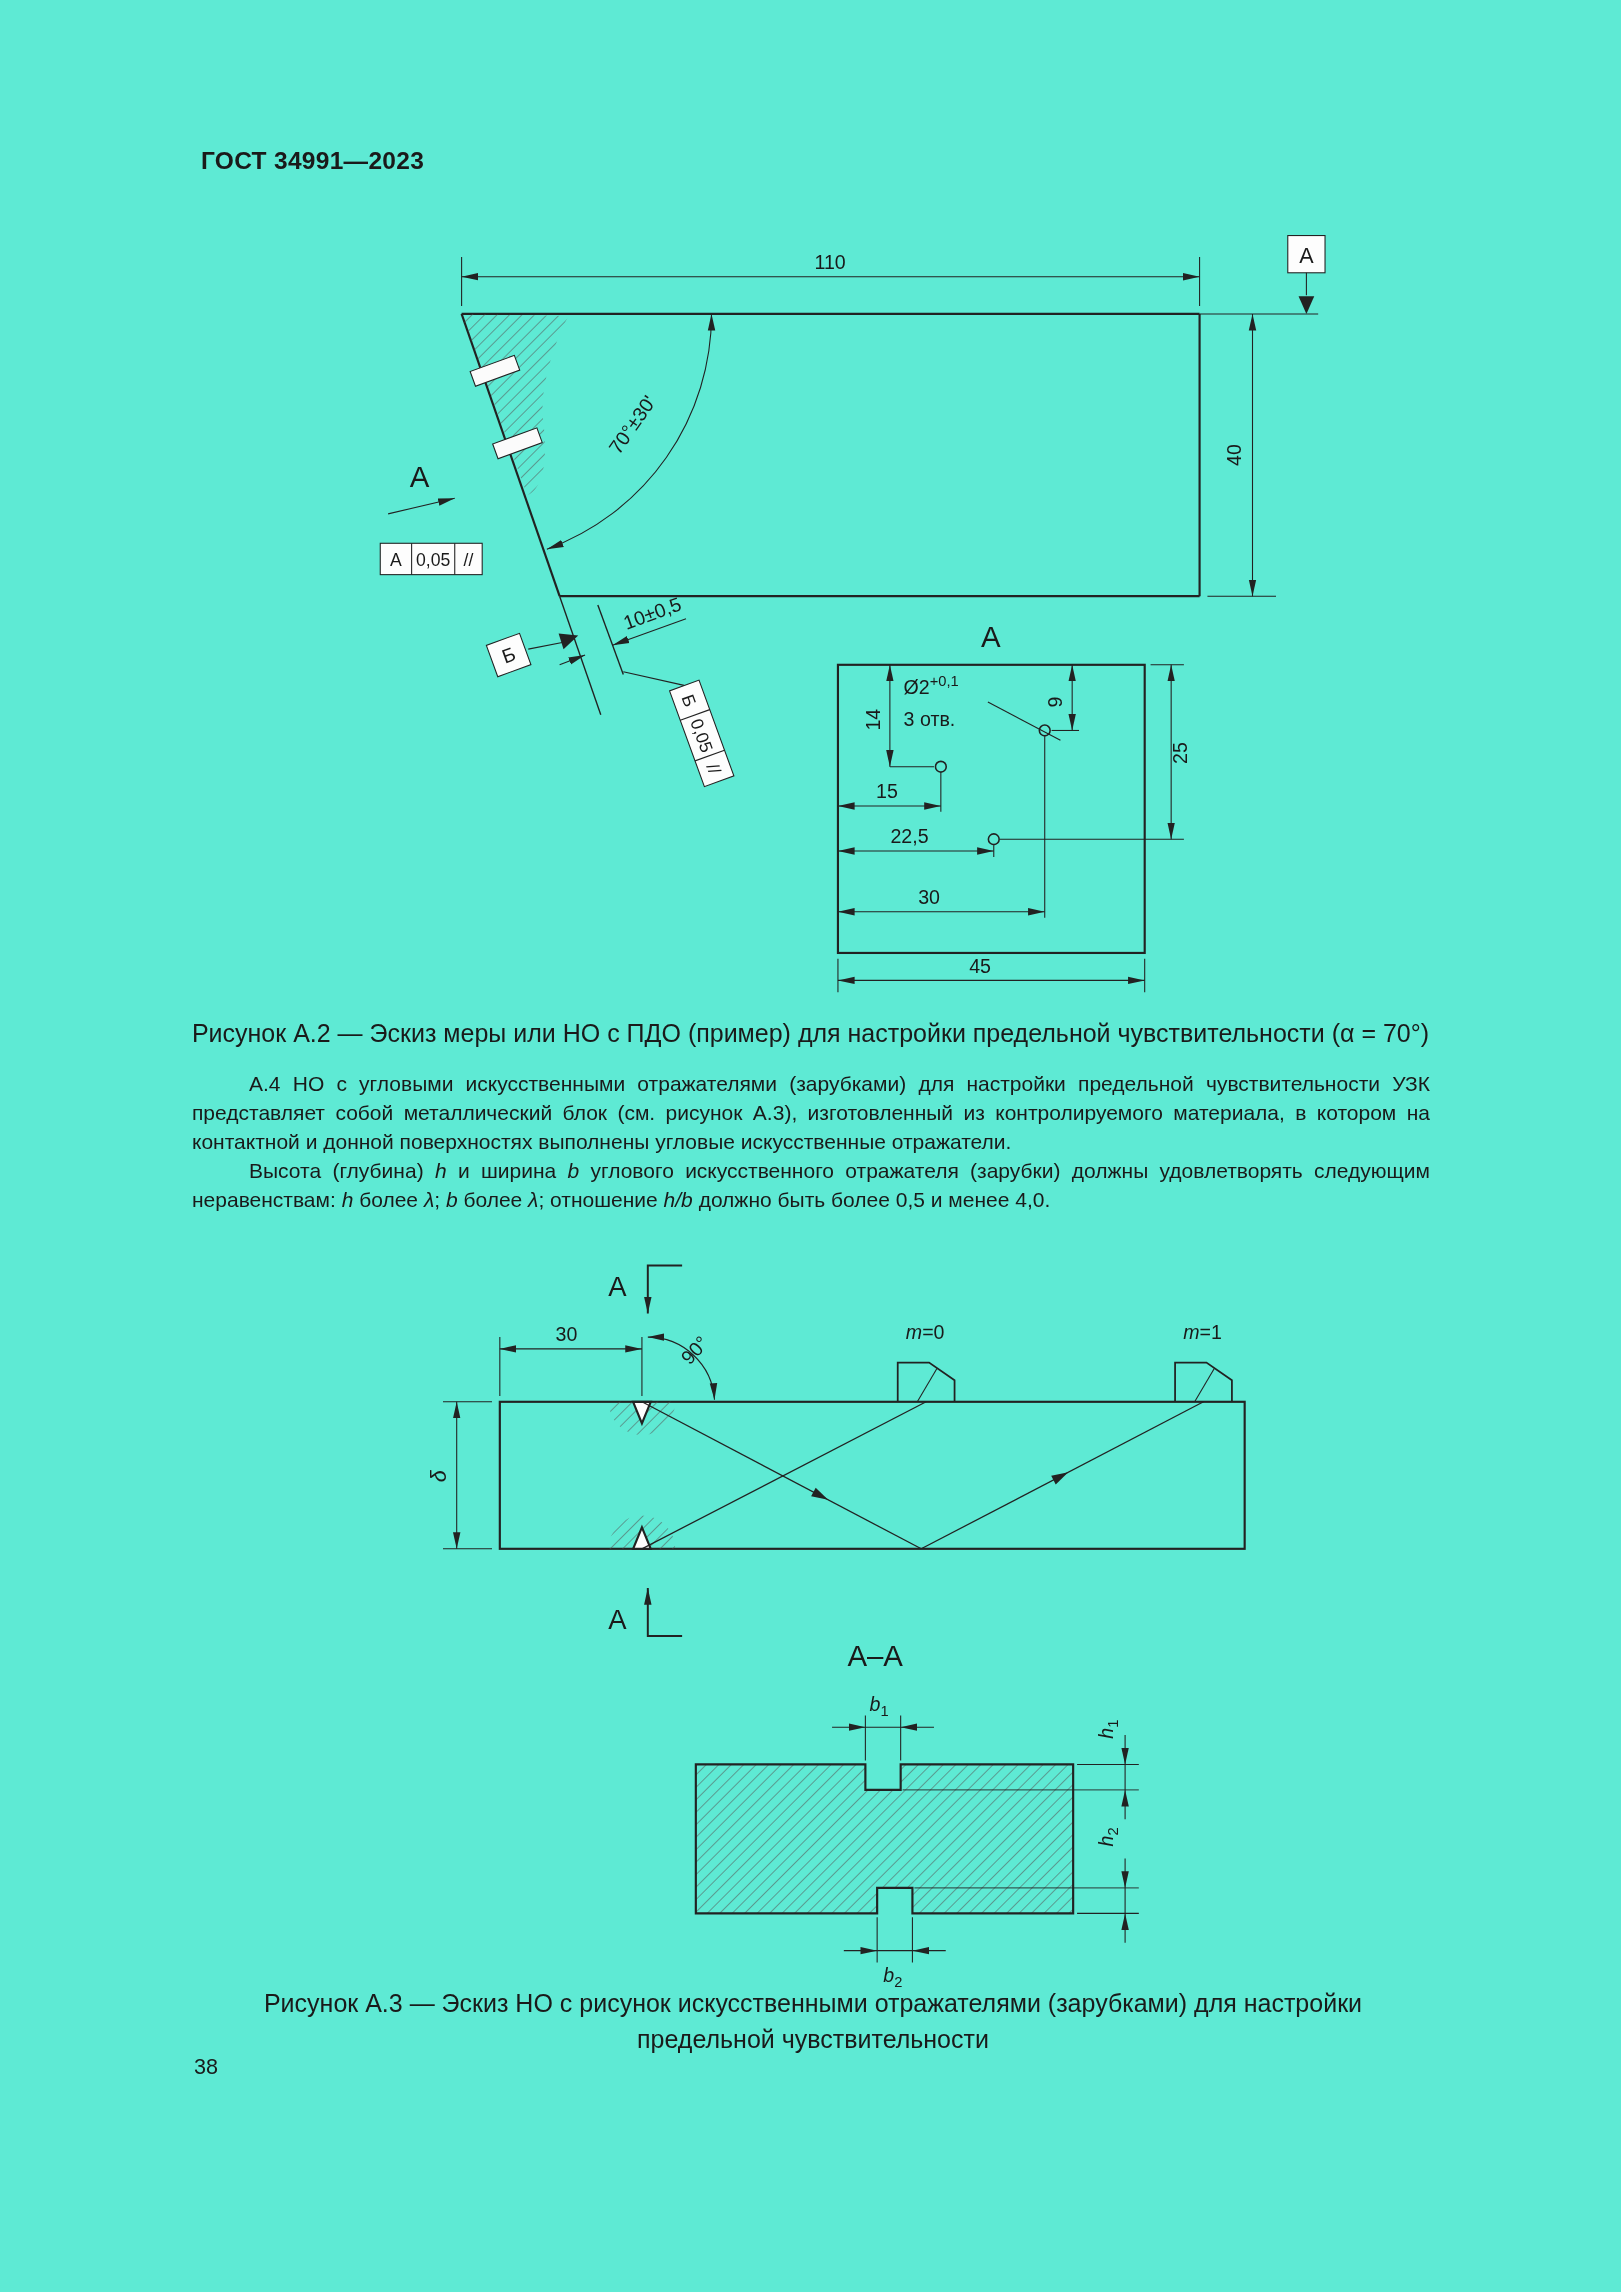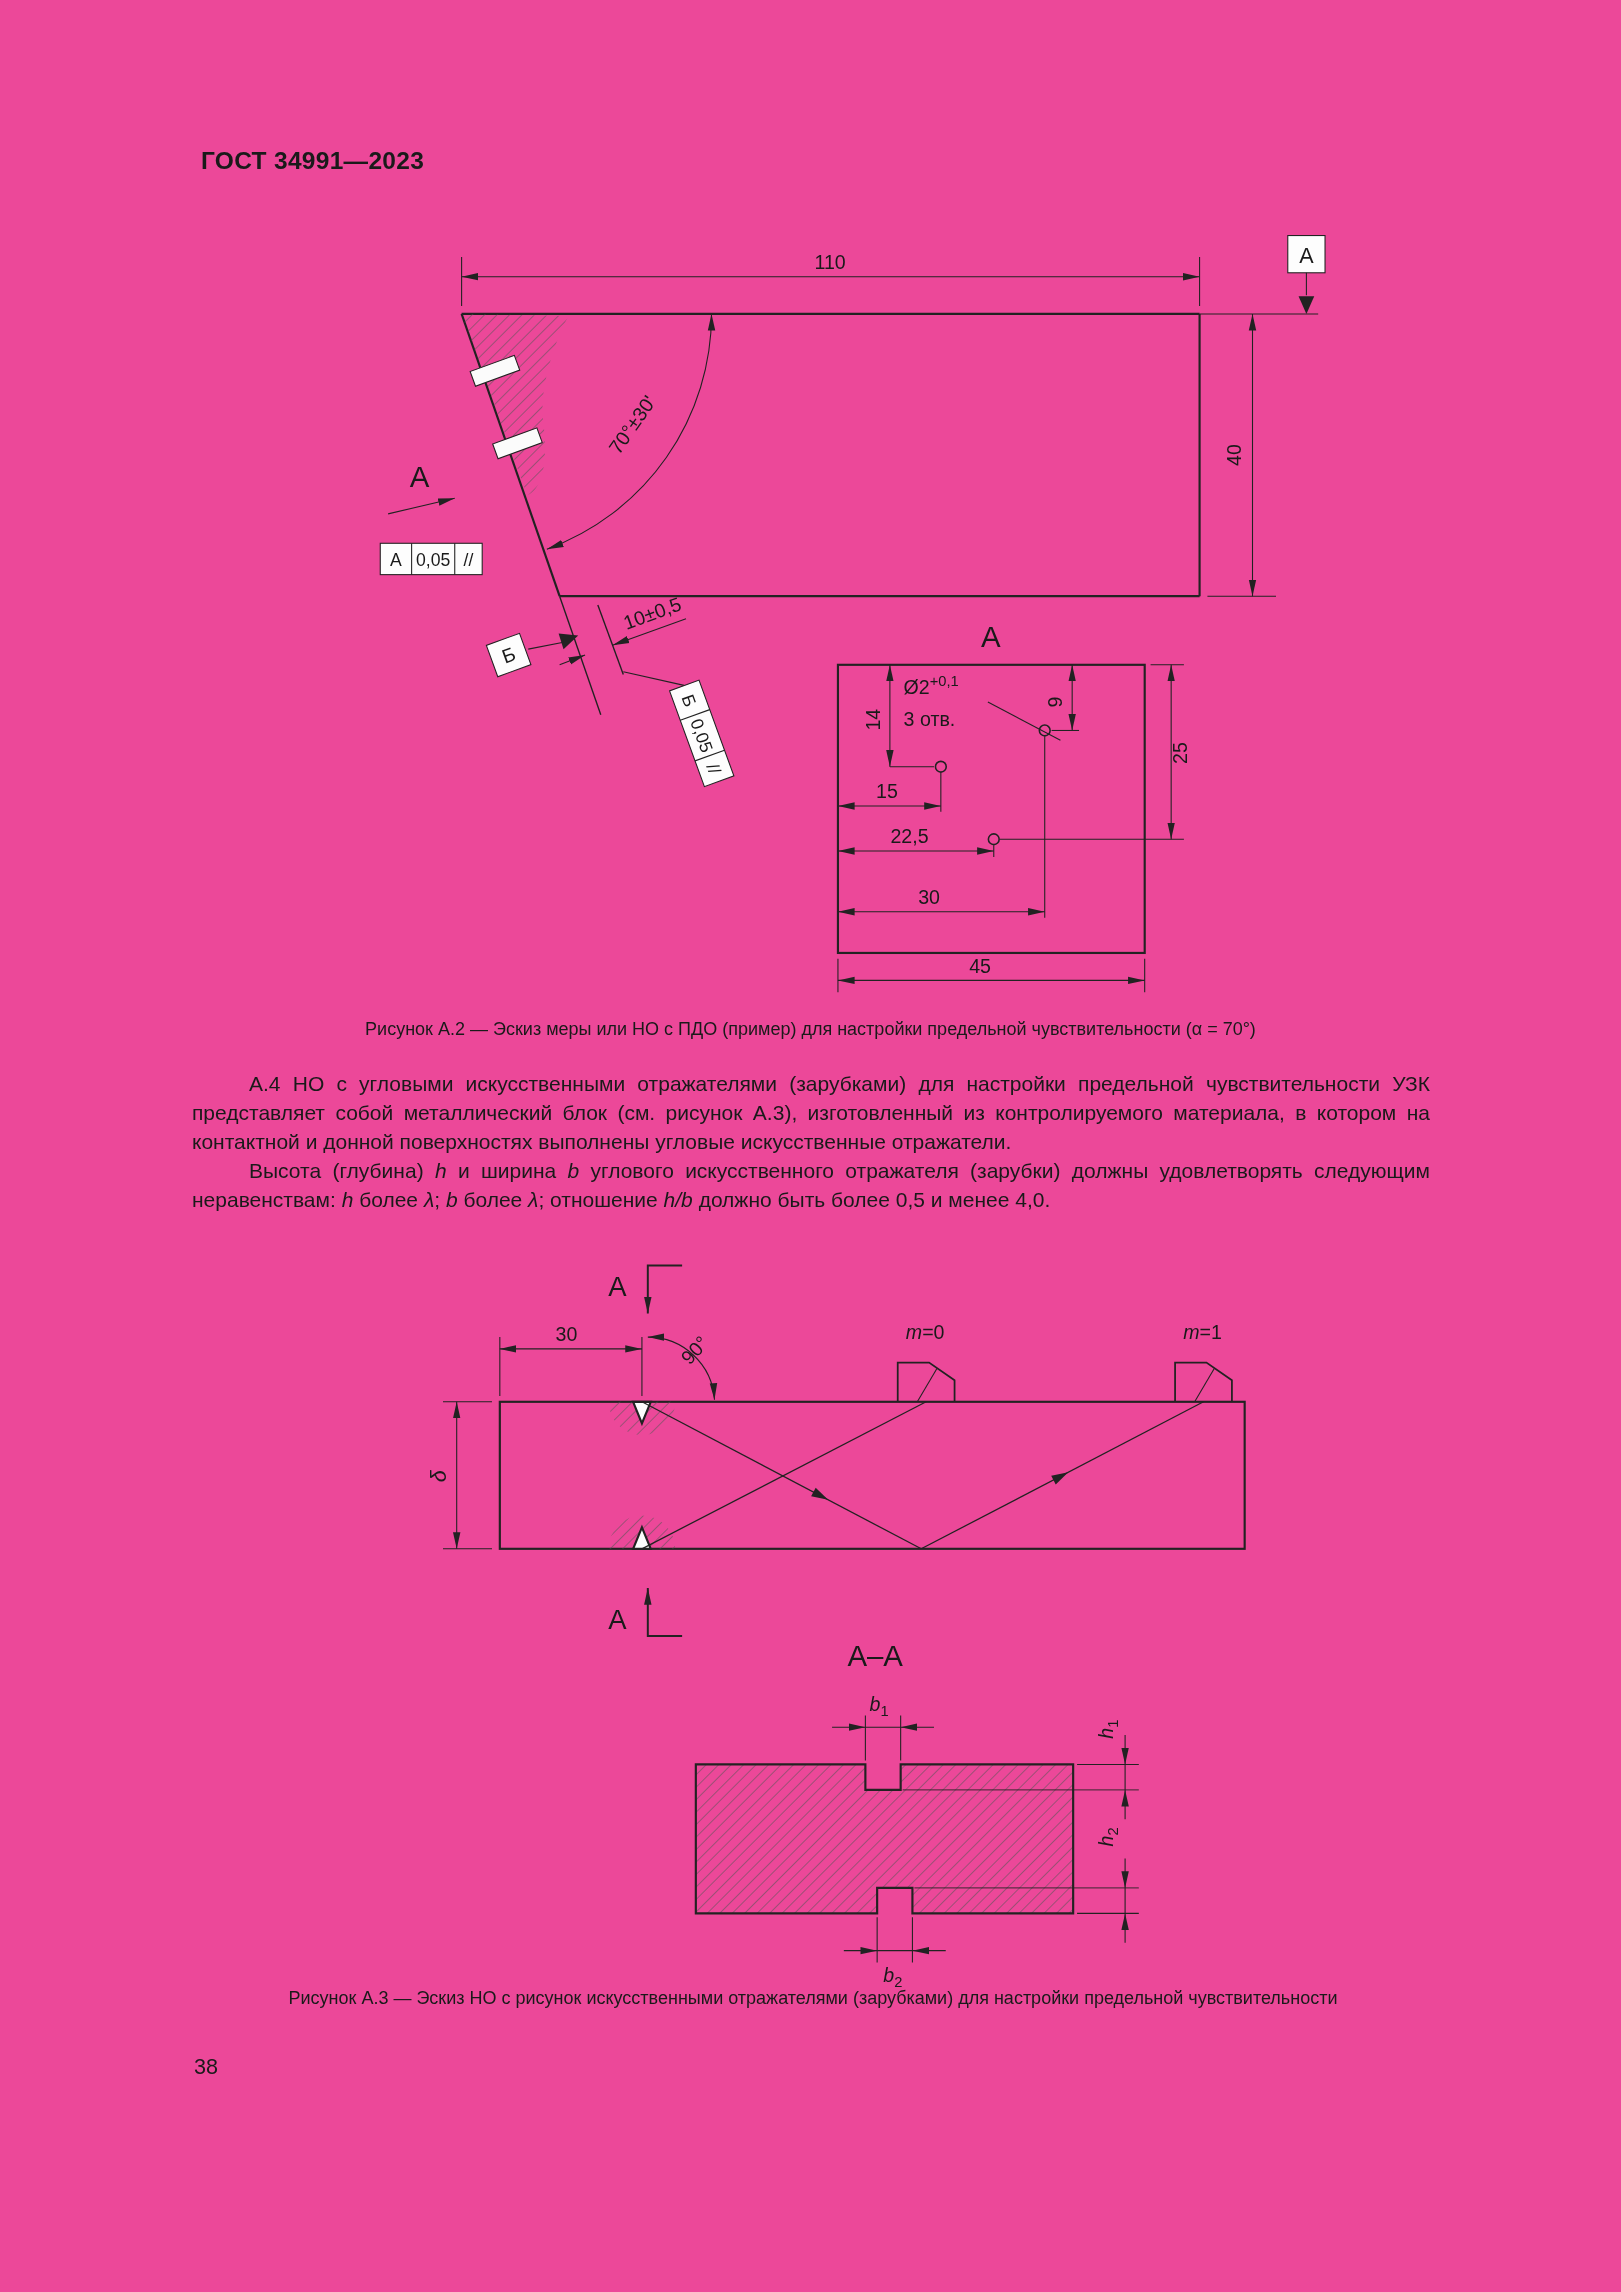--- a/index.html
+++ b/index.html
@@ -1,20 +1,20 @@
 <!DOCTYPE html>
 <html><head>
 <meta charset="utf-8">
 <style>
   html,body{margin:0;padding:0;background:#e9e9e9;}
-  #page{position:relative;width:1621px;height:2293px;margin:0 auto;background:#ec4899;
+  #page{position:relative;width:1621px;height:2293px;margin:0 auto;background:#5eead4;
         font-family:"Liberation Sans",sans-serif;color:#1a1a1a;overflow:hidden;}
   .hdr{position:absolute;left:201px;top:147px;font-size:24.5px;font-weight:bold;letter-spacing:0.3px;}
   svg.draw{position:absolute;left:0;top:0;}
-  .caption{position:absolute;text-align:center;font-size:18px;}
+  .caption{position:absolute;text-align:center;font-size:25px;}
   #cap-a2{left:98px;width:1425px;top:1019px;}
   .paras{position:absolute;left:192px;width:1238px;top:1070px;font-size:21px;line-height:1.38;text-align:justify;}
   .paras p{margin:0;text-indent:57px;}
   .it{font-style:italic;}
   #cap-a3{left:225px;width:1176px;top:1986px;line-height:1.42;}
   .pagenum{position:absolute;left:194px;top:2054px;font-size:21.6px;}
   svg text{font-family:"Liberation Sans",sans-serif;fill:#1a1a1a;stroke:none;}
   .t18{font-size:18px}.t20{font-size:20px}.t22{font-size:22px}.t28{font-size:28px}.t30{font-size:30px}
 </style>
 </head>

